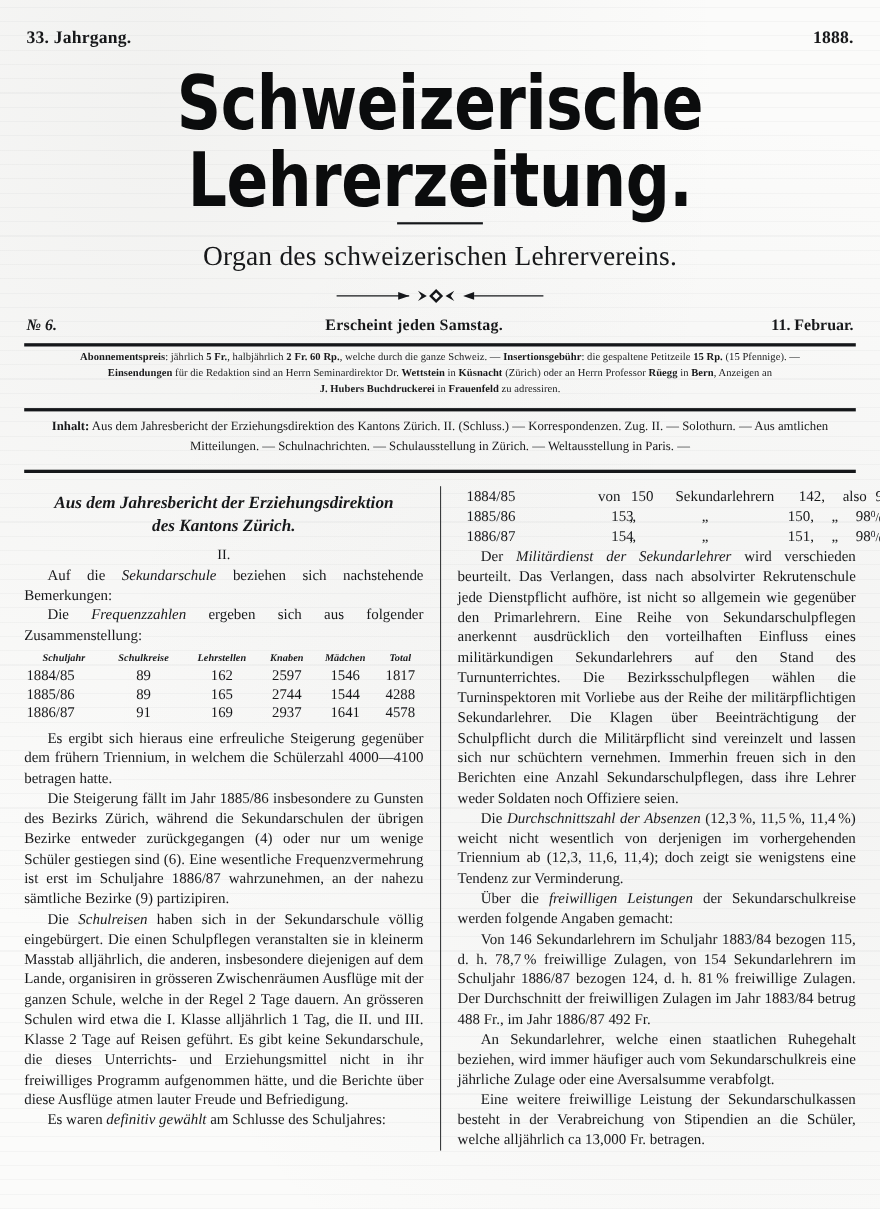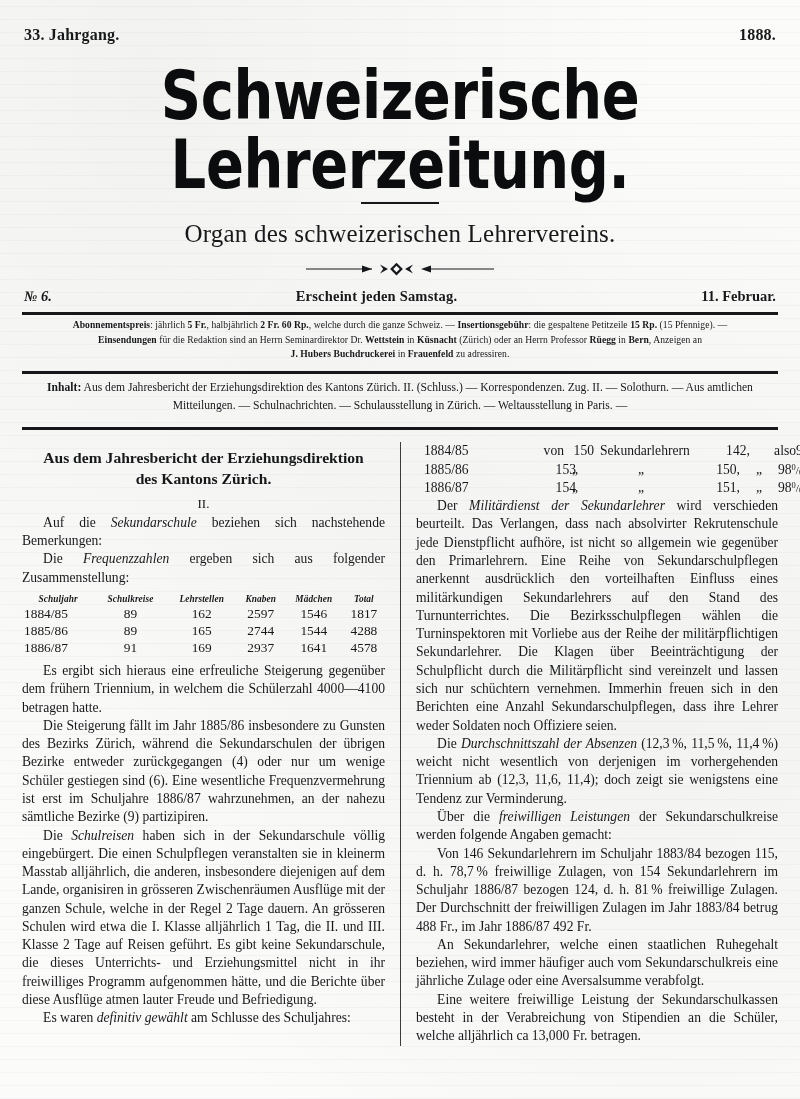--- a/index.html
+++ b/index.html
@@ -123,20 +123,21 @@
   }
   .col-left  { padding-right: 15px; }
   .col-right { padding-left: 15px; border-left: 1.5px solid #3a3c3e; }
 
   .arttitle {
     text-align: center;
     font-weight: bold;
     font-size: 15.6px;
     line-height: 1.3;
     margin: 6px 0 0 0;
+    font-style: italic;
   }
   .artpart {
     text-align: center;
     font-size: 13px;
     margin: 7px 0 2px 0;
   }
 
   p.body {
     margin: 0;
     font-size: 13.6px;
@@ -169,21 +170,21 @@
   }
   table.freq td.yr { text-align: left; padding-left: 2px; }
 
   
   .ratio {
     font-size: 13.6px;
     line-height: 1.345;
     white-space: nowrap;
   }
   .ratio .yr  { display:inline-block; width: 62px; text-align: left; padding-left: 8px; }
-  .ratio .w1  { display:inline-block; width: 118px; text-align: left; }
+  .ratio .w1  { display:inline-block; width: 118px; text-align: center; }
   .ratio .w2  { display:inline-block; width: 78px;  text-align: right; }
   sup.pct-n { font-size: 8.5px; vertical-align: 0.45em; }
   sub.pct-d { font-size: 8.5px; vertical-align: -0.1em; }
 </style>
 </head>
 <body>
 
 <div class="page">
 
   <div class="topline">
@@ -290,21 +291,21 @@
 
       <p class="body"><span>Die </span><i>Schulreisen</i><span> haben sich in der Sekundarschule völlig eingebürgert. Die einen Schulpflegen veranstalten sie in kleinerm Masstab alljährlich, die anderen, insbesondere diejenigen auf dem Lande, organisiren in grösseren Zwischenräumen Ausflüge mit der ganzen Schule, welche in der Regel 2 Tage dauern. An grösseren Schulen wird etwa die I. Klasse alljährlich 1 Tag, die II. und III. Klasse 2 Tage auf Reisen geführt. Es gibt keine Sekundarschule, die dieses Unterrichts- und Erziehungsmittel nicht in ihr freiwilliges Programm aufgenommen hätte, und die Berichte über diese Ausflüge atmen lauter Freude und Befriedigung.</span></p>
 
       <p class="body"><span>Es waren </span><i>definitiv gewählt</i><span> am Schlusse des Schuljahres:</span></p>
 
     </div>
 
     <div class="col col-right">
 
       <div class="ratio">
-        <span class="yr">1884/85</span><span class="w2">von</span><span style="display:inline-block;width:30px;text-align:right;">150</span><span class="w1" style="padding-left:6px;">Sekundarlehrern</span><span style="display:inline-block;width:40px;text-align:center;">142,</span><span style="display:inline-block;width:38px;text-align:right;">also</span><span>91</span>
+        <span class="yr">1884/85</span><span class="w2">von</span><span style="display:inline-block;width:30px;text-align:right;">150</span><span class="w1" style="padding-left:6px;">Sekundarlehrern</span><span style="display:inline-block;width:40px;text-align:center;">142,</span><span style="display:inline-block;width:38px;text-align:center;">also</span><span>91</span>
       </div>
       <div class="ratio">
         <span class="yr">1885/86</span><span class="w2" style="padding-left:14px;">„</span><span style="display:inline-block;width:30px;text-align:right;margin-left:-32px;">153</span><span class="w1" style="padding-left:6px;text-align:center;">„</span><span style="display:inline-block;width:40px;text-align:right;">150,</span><span style="display:inline-block;width:38px;text-align:center;">„</span><span>98</span><sup class="pct-n">0</sup><span style="font-size:11px;">/</span><sub class="pct-d">0</sub>
       </div>
       <div class="ratio">
         <span class="yr">1886/87</span><span class="w2" style="padding-left:14px;">„</span><span style="display:inline-block;width:30px;text-align:right;margin-left:-32px;">154</span><span class="w1" style="padding-left:6px;text-align:center;">„</span><span style="display:inline-block;width:40px;text-align:right;">151,</span><span style="display:inline-block;width:38px;text-align:center;">„</span><span>98</span><sup class="pct-n">0</sup><span style="font-size:11px;">/</span><sub class="pct-d">0</sub>
       </div>
 
       <p class="body"><span>Der </span><i>Militärdienst der Sekundarlehrer</i><span> wird verschieden beurteilt. Das Verlangen, dass nach absolvirter Rekrutenschule jede Dienstpflicht aufhöre, ist nicht so allgemein wie gegenüber den Primarlehrern. Eine Reihe von Sekundarschulpflegen anerkennt ausdrücklich den vorteilhaften Einfluss eines militärkundigen Sekundarlehrers auf den Stand des Turnunterrichtes. Die Bezirksschulpflegen wählen die Turninspektoren mit Vorliebe aus der Reihe der militärpflichtigen Sekundarlehrer. Die Klagen über Beeinträchtigung der Schulpflicht durch die Militärpflicht sind vereinzelt und lassen sich nur schüchtern vernehmen. Immerhin freuen sich in den Berichten eine Anzahl Sekundarschulpflegen, dass ihre Lehrer weder Soldaten noch Offiziere seien.</span></p>
 

